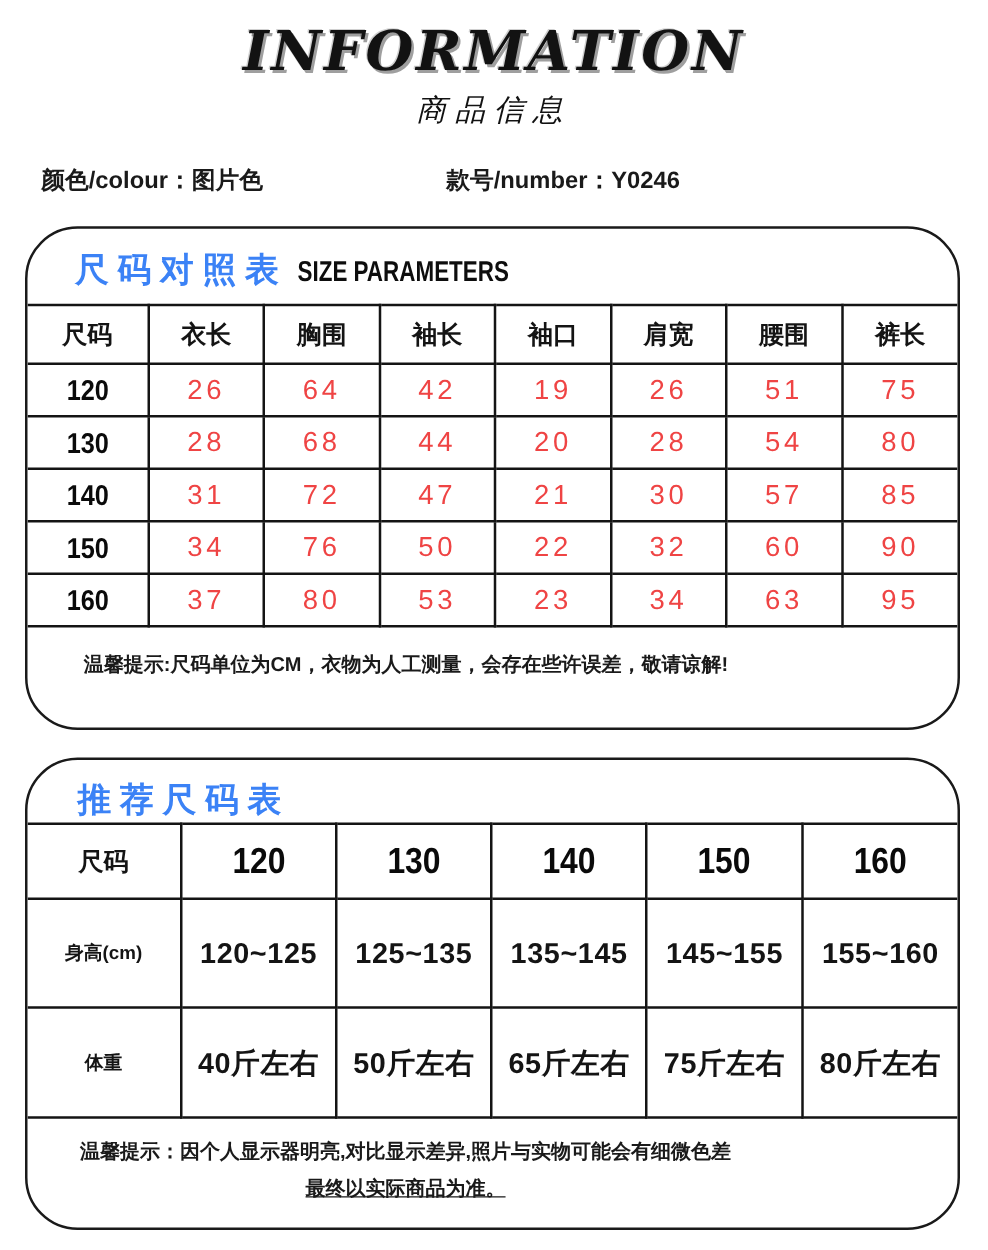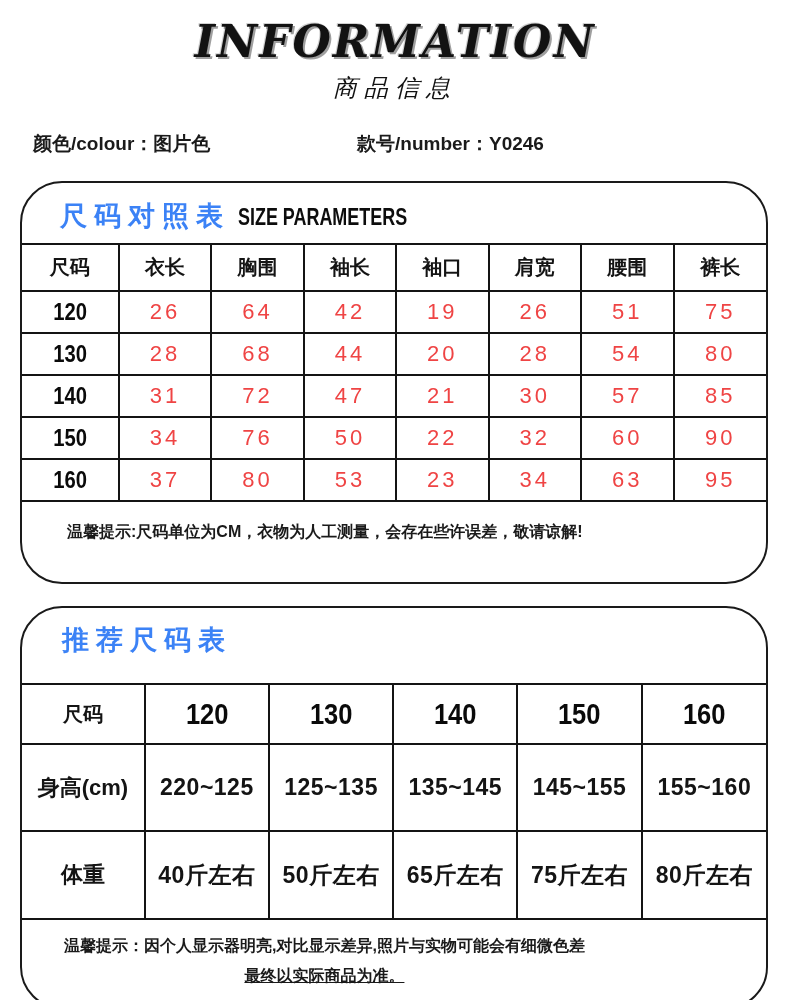--- a/index.html
+++ b/index.html
@@ -72,21 +72,21 @@
   .panel-title .title-en {
     display: inline-block;
     margin-left: 8px;
     font-size: 23px;
     font-weight: bold;
     letter-spacing: 0px;
     transform: scaleX(0.78);
     transform-origin: left bottom;
     color: #0d0d0d;
   }
-  .panel2 .panel-title { padding: 14px 0 25px 40px; }
+  .panel2 .panel-title { padding: 14px 0 0 40px; }
 
   
   table {
     width: 100%;
     border-collapse: collapse;
     table-layout: fixed;
   }
   td {
     border: 2px solid #141414;
     text-align: center;
@@ -120,21 +120,21 @@
     font-weight: bold;
     color: #1a1a1a;
   }
 
   
   .t2 .hrow td { height: 60px; }
   .t2 .hrow .corner { font-size: 20px; font-weight: bold; }
   .t2 .hrow .cond { font-size: 29px; }
   .t2 .row-height td { height: 87px; }
   .t2 .row-weight td { height: 88px; }
-  .t2 .rlabel { font-size: 22px; font-weight: bold; }
+  .t2 .rlabel { font-size: 15px; font-weight: bold; }
   .t2 .rval  { font-size: 23px; font-weight: bold; letter-spacing: 0.5px; }
 
   .panel-note2 {
     padding: 16px 2px 20px 42px;
     font-size: 16px;
     font-weight: bold;
     color: #1a1a1a;
   }
   .panel-note2 .n2-block { width: fit-content; }
   .panel-note2 .line2 { text-align: center; margin-top: 9px; text-decoration: underline; }
@@ -252,21 +252,21 @@
       <tr class="hrow">
         <td class="corner">尺码</td>
         <td><span class="cond">120</span></td>
         <td><span class="cond">130</span></td>
         <td><span class="cond">140</span></td>
         <td><span class="cond">150</span></td>
         <td><span class="cond">160</span></td>
       </tr>
       <tr class="row-height">
         <td class="rlabel">身高(cm)</td>
-        <td class="rval">220~125</td>
+        <td class="rval">120~125</td>
         <td class="rval">125~135</td>
         <td class="rval">135~145</td>
         <td class="rval">145~155</td>
         <td class="rval">155~160</td>
       </tr>
       <tr class="row-weight">
         <td class="rlabel">体重</td>
         <td class="rval">40斤左右</td>
         <td class="rval">50斤左右</td>
         <td class="rval">65斤左右</td>

